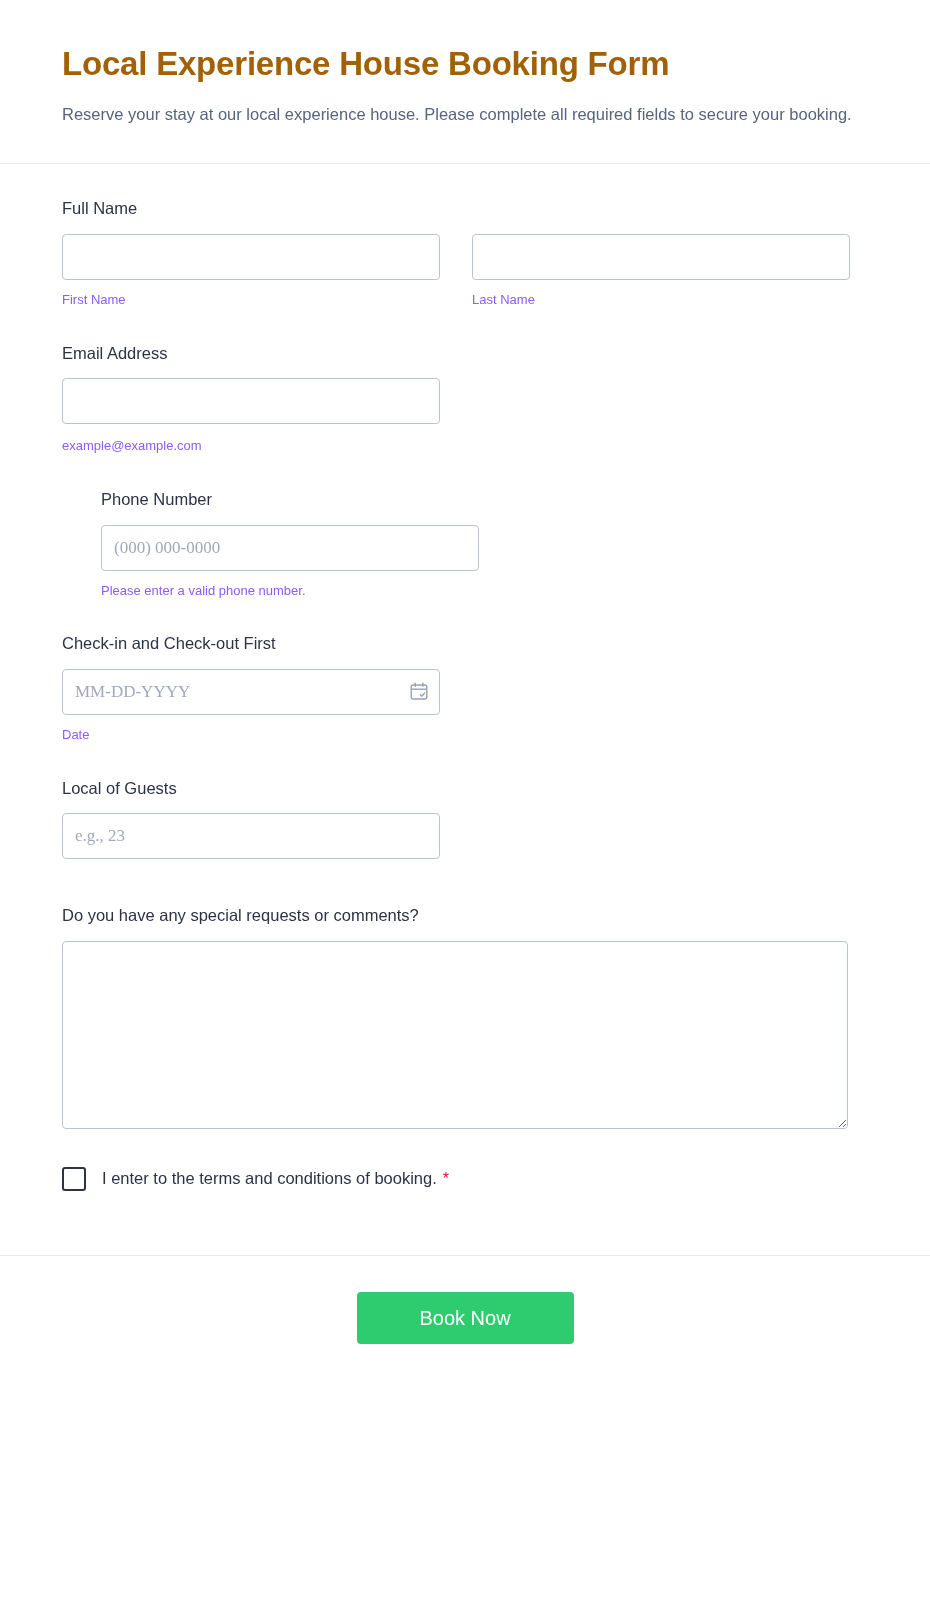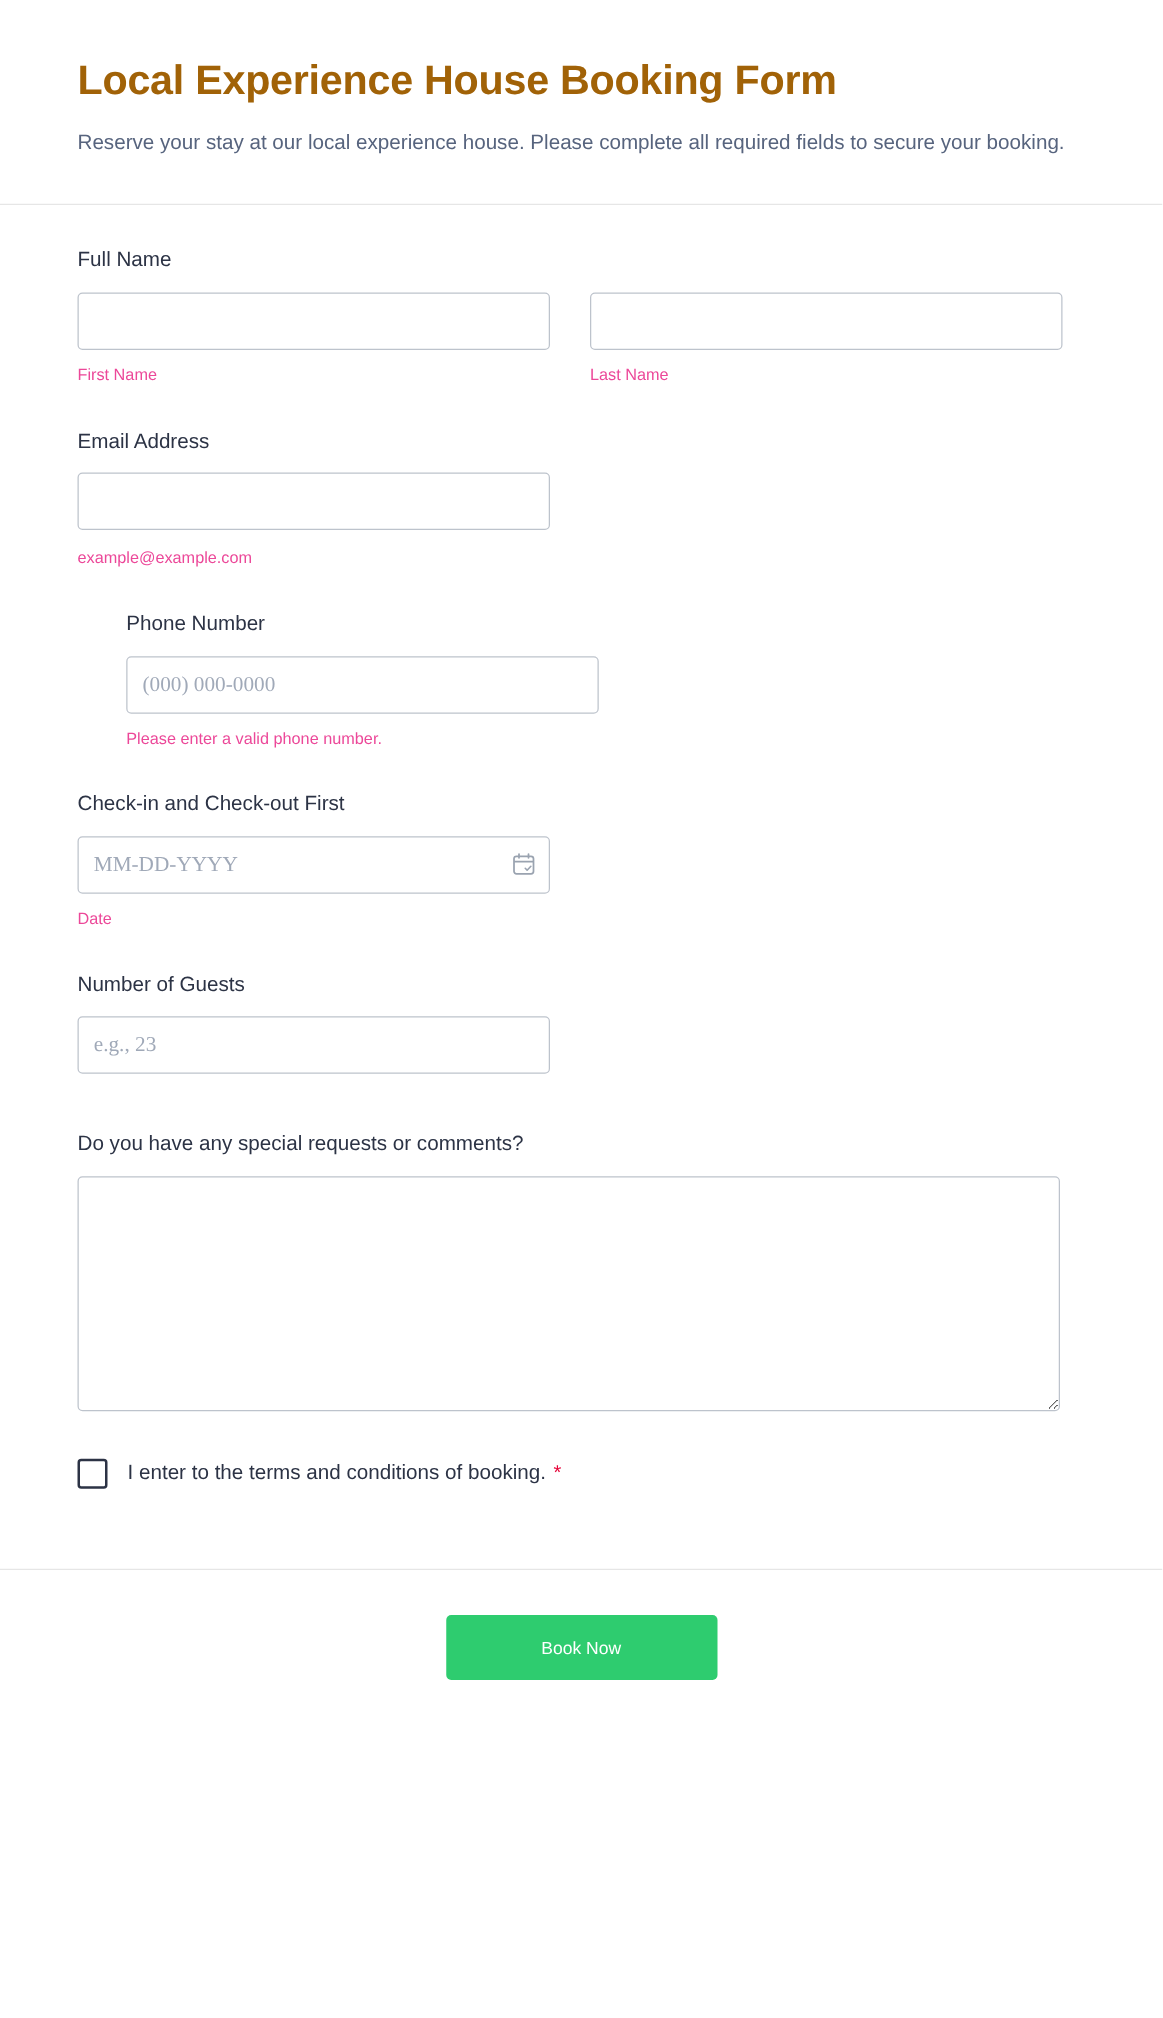--- a/index.html
+++ b/index.html
@@ -82,21 +82,21 @@
     font-family: Liberation Serif, serif;
     outline: none;
     display: block;
   }
   input.txt::placeholder, textarea.txt::placeholder {
     color: #a0a9b8;
     opacity: 1;
   }
   .sublabel {
     font-size: 13px;
-    color: #ec4899;
+    color: #8b5cf6;
     margin-top: 12px;
     line-height: 1.3;
   }
   .sublabel.wide { margin-top: 14px; }
 
   
   .name-input { width: 378px; }
 
   
   .date-wrap {
@@ -150,21 +150,21 @@
     padding: 36px 0 48px 0;
     text-align: center;
     margin-top: 34px;
   }
   .submit-btn {
     display: inline-block;
     background: #2ecc6f;
     color: #ffffff;
     border: none;
     border-radius: 4px;
-    font-size: 14px;
+    font-size: 20px;
     font-family: "Liberation Sans", sans-serif;
     padding: 0 40px;
     height: 52px;
     line-height: 52px;
     min-width: 217px;
     cursor: pointer;
   }
 </style>
 </head>
 <body>
@@ -215,21 +215,21 @@
             <line x1="5.2" y1="1.2" x2="5.2" y2="4.2" stroke="#9aa3b0" stroke-width="1.4" stroke-linecap="round"></line>
             <line x1="12.8" y1="1.2" x2="12.8" y2="4.2" stroke="#9aa3b0" stroke-width="1.4" stroke-linecap="round"></line>
             <path d="M10.2 12.6l1.5 1.6 3-3.2" stroke="#9aa3b0" stroke-width="1.3" fill="none" stroke-linecap="round" stroke-linejoin="round"></path>
           </svg>
         </span>
       </div>
       <div class="sublabel">Date</div>
     </div>
 
     <div class="field-block" style="margin-top:34px;">
-      <label class="field-label">Number of Guests</label>
+      <label class="field-label">Local of Guests</label>
       <input class="txt" type="text" placeholder="e.g., 23" style="">
     </div>
 
     <div class="field-block" style="margin-top:46px;">
       <label class="field-label">Do you have any special requests or comments?</label>
       <textarea class="txt bigbox" placeholder="" style=""></textarea>
     </div>
 
     <div class="check-row">
       <span class="cbox"></span>

